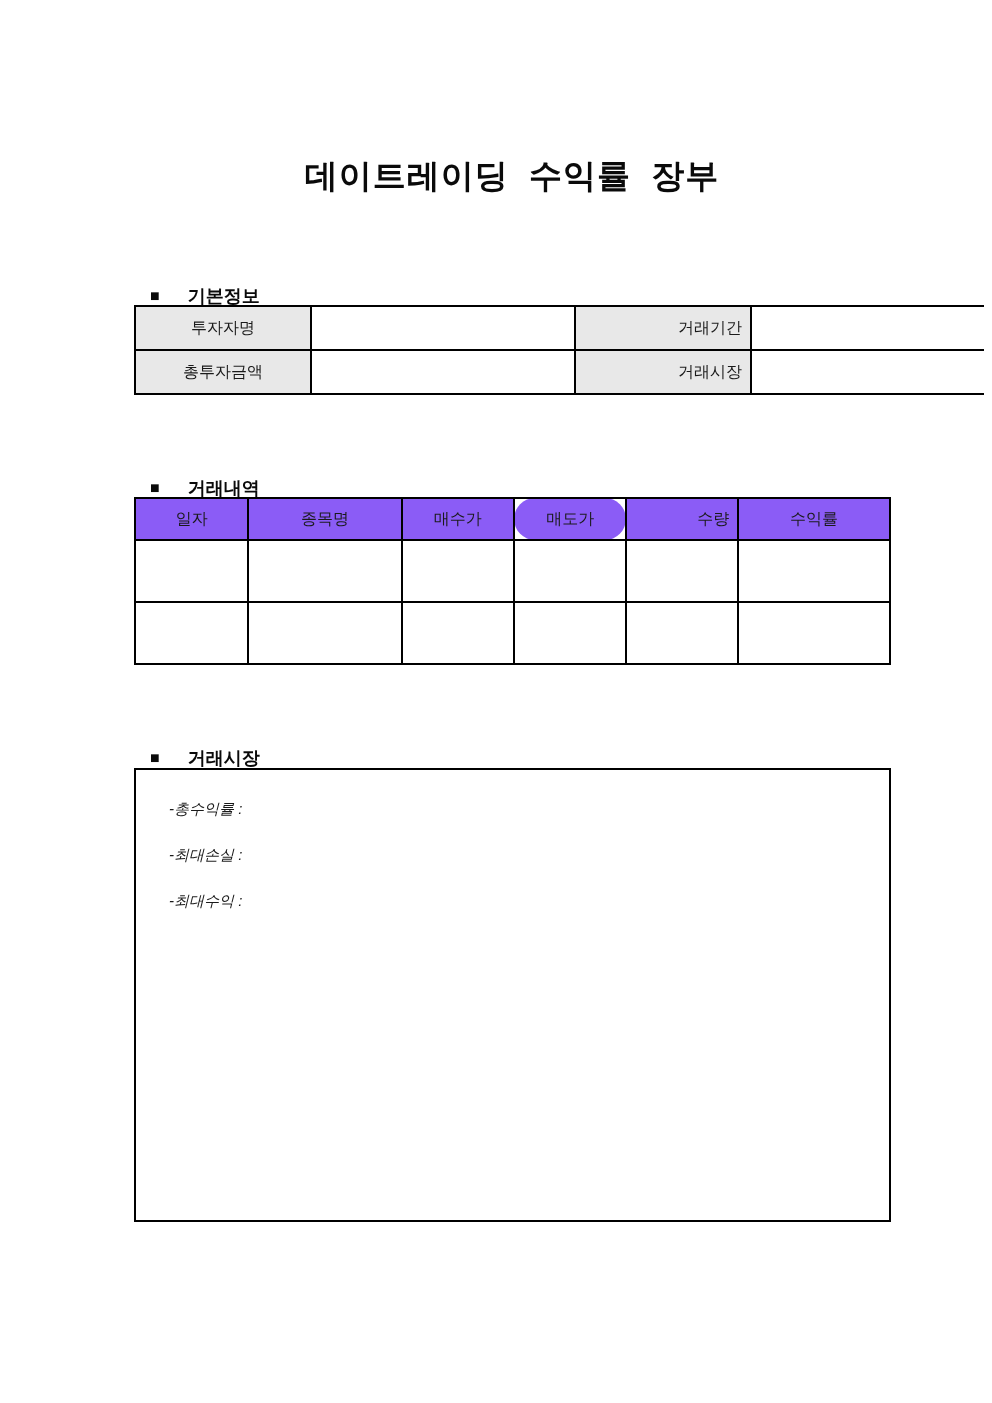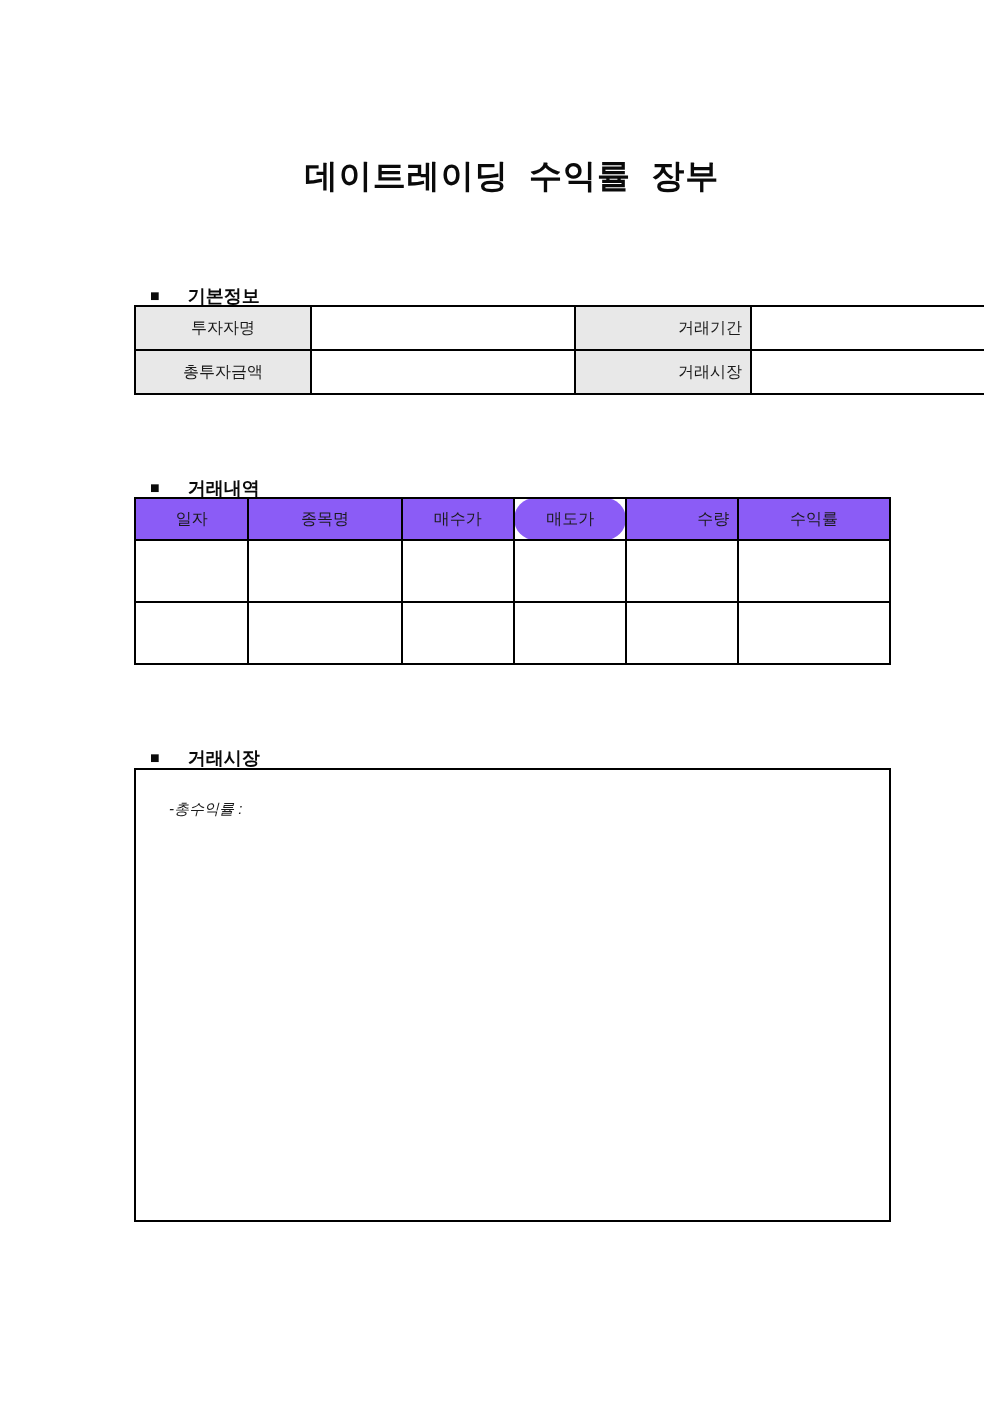--- a/index.html
+++ b/index.html
@@ -166,15 +166,17 @@
   </tbody>
     </table>
 
   <div class="section-heading heading-perf">
     <span class="marker">■</span>
     <span>거래시장</span>
   </div>
 
   <div class="perf-box">
     <div class="perf-line">-총수익률 :</div>
+    <div class="perf-line">-최대손실 :</div>
+    <div class="perf-line">-최대수익 :</div>
   </div>
 
 </div>
 
 </body></html>

